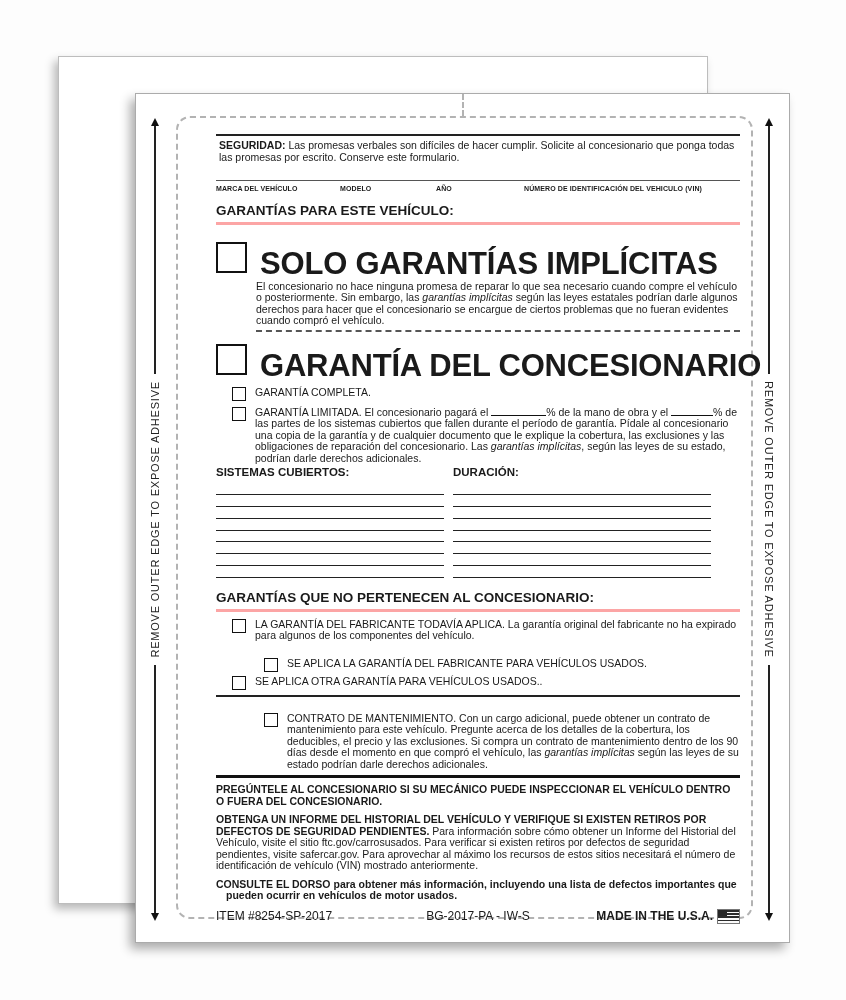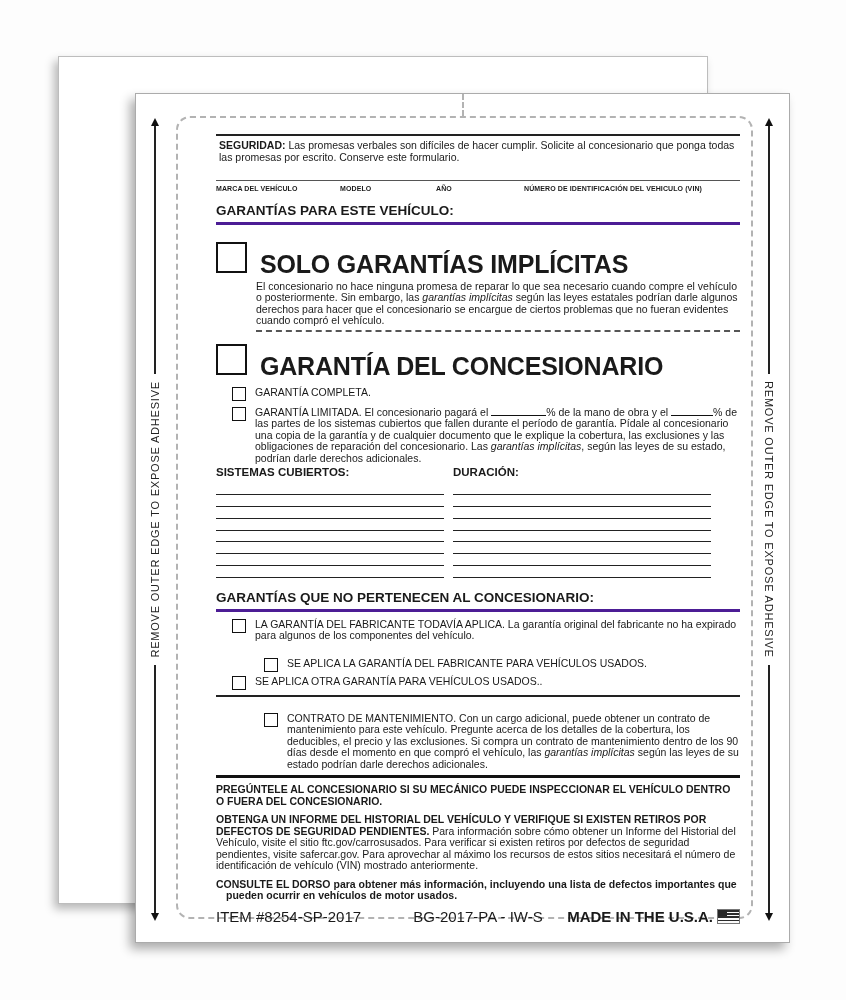--- a/index.html
+++ b/index.html
@@ -31,43 +31,43 @@
   .head-down{width:0;height:0;border-left:4px solid transparent;border-right:4px solid transparent;border-top:8px solid #111;}
   .rail-text{font-size:11px;letter-spacing:.8px;color:#222;white-space:nowrap;margin:7px 0;}
   .rail-left .rail-text{writing-mode:vertical-rl;transform:rotate(180deg);}
   .rail-right .rail-text{writing-mode:vertical-rl;}
   
   .content{position:absolute;left:80px;top:40px;width:524px;font-size:10.5px;line-height:11.5px;}
   .title{text-align:center;font-weight:bold;font-size:30px;line-height:34px;letter-spacing:.5px;margin:12px 0 10px;}
   .importante{border-top:2px solid #222;padding:4px 3px 8px 3px;}
   .vehicle-row{border-top:1.3px solid #555;padding-top:2px;margin-top:9px;display:grid;
     grid-template-columns:124px 96px 88px auto;font-size:7px;font-weight:bold;letter-spacing:.1px;}
-  .sec-heading{font-weight:bold;font-size:13.5px;line-height:16px;border-bottom:3px solid #4c1d95;padding-bottom:3px;margin-top:8px;}
+  .sec-heading{font-weight:bold;font-size:13.5px;line-height:16px;border-bottom:3px solid #fca5a5;padding-bottom:3px;margin-top:8px;}
   .option-head{display:flex;align-items:center;gap:13px;margin-top:13px;}
   .bigbox{width:27px;height:27px;border:2.2px solid #111;flex:0 0 auto;background:#fff;}
-  .option-title{font-weight:bold;font-size:25px;line-height:28px;white-space:nowrap;letter-spacing:-.2px;margin-top:12px;}
+  .option-title{font-weight:bold;font-size:31px;line-height:28px;white-space:nowrap;letter-spacing:-.2px;margin-top:12px;}
   .option-desc{margin:3px 0 0 40px;}
   .dashed-sep{border-bottom:2px dashed #555;margin:3px 0 0 40px;height:0;}
   .chk-row{display:flex;gap:9px;margin-left:16px;align-items:flex-start;}
   .smallbox{width:12px;height:12px;border:1.6px solid #111;flex:0 0 auto;background:#fff;margin-top:0;}
   .chk-text{flex:1;}
   .blank{display:inline-block;border-bottom:1.3px solid #111;height:8px;vertical-align:baseline;}
   .blank-a{width:55px;} .blank-b{width:42px;}
   .syslabels{display:flex;font-weight:bold;font-size:11.5px;margin-top:3px;}
   .syslabels .l{width:237px;}
   .lines-wrap{display:flex;margin-top:5px;}
   .col-l{width:228px;margin-right:9px;}
   .col-r{width:258px;}
   .rule{height:10.8px;border-bottom:1.6px solid #222;}
   .hr2{border:none;border-top:2px solid #222;margin:5px 0 0;}
   .hr3{border:none;border-top:3px solid #111;margin:5px 0 0;}
   .mt6{margin-top:6px;} .mt5{margin-top:16px;padding-left:32px;} .mt4{margin-top:4px;} .mt7{margin-top:7px;} .mt12{margin-top:12px;}
   .bold-para{font-weight:bold;}
   .hang{padding-left:10px;text-indent:-10px;}
-  .footer{display:flex;align-items:center;margin-top:7px;font-size:15px;}
+  .footer{display:flex;align-items:center;margin-top:7px;font-size:12px;}
   .f-item{flex:1.2;}
   .f-code{flex:1;text-align:center;}
   .f-made{flex:1.2;display:flex;align-items:center;justify-content:flex-end;gap:4px;font-weight:bold;}
   .flag{width:21px;height:13px;border:.5px solid #777;position:relative;flex:0 0 auto;
     background:repeating-linear-gradient(180deg,#2b2b2b 0 1.6px,#fafafa 1.6px 3.2px);}
   .flag::after{content:"";position:absolute;left:0;top:0;width:9px;height:6.5px;background:#262626;}
   i{}
   b{font-weight:bold;}
 </style>
 </head>

